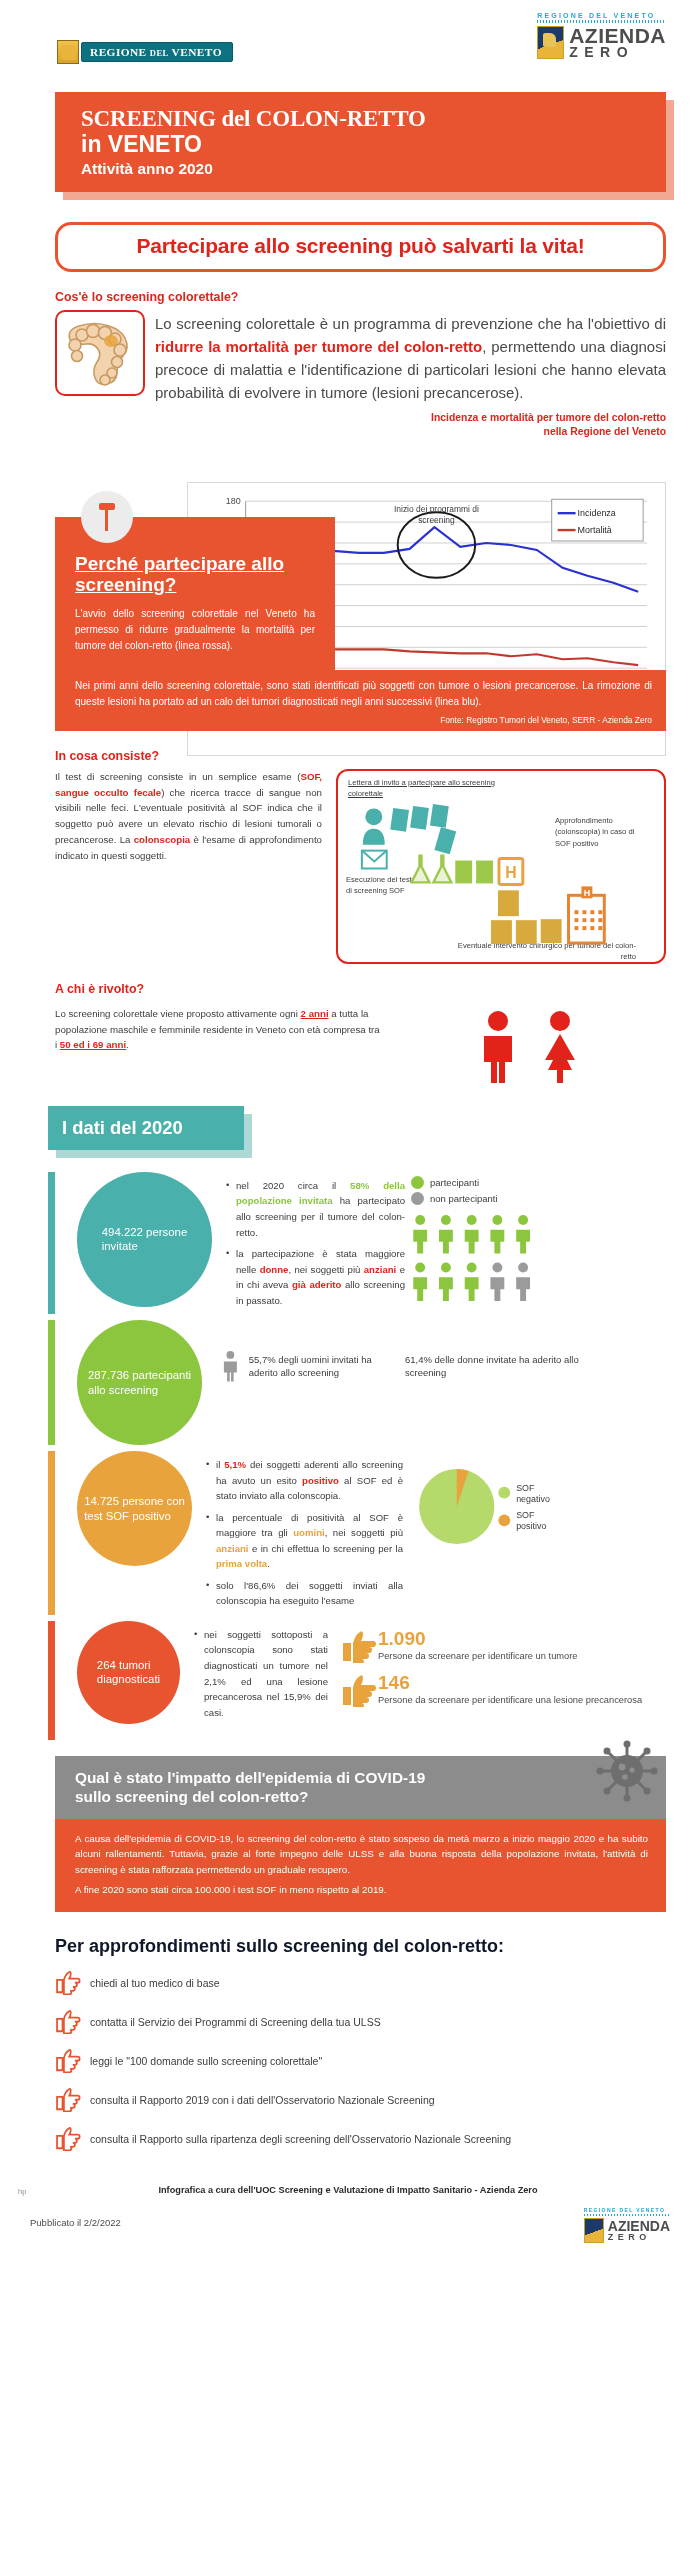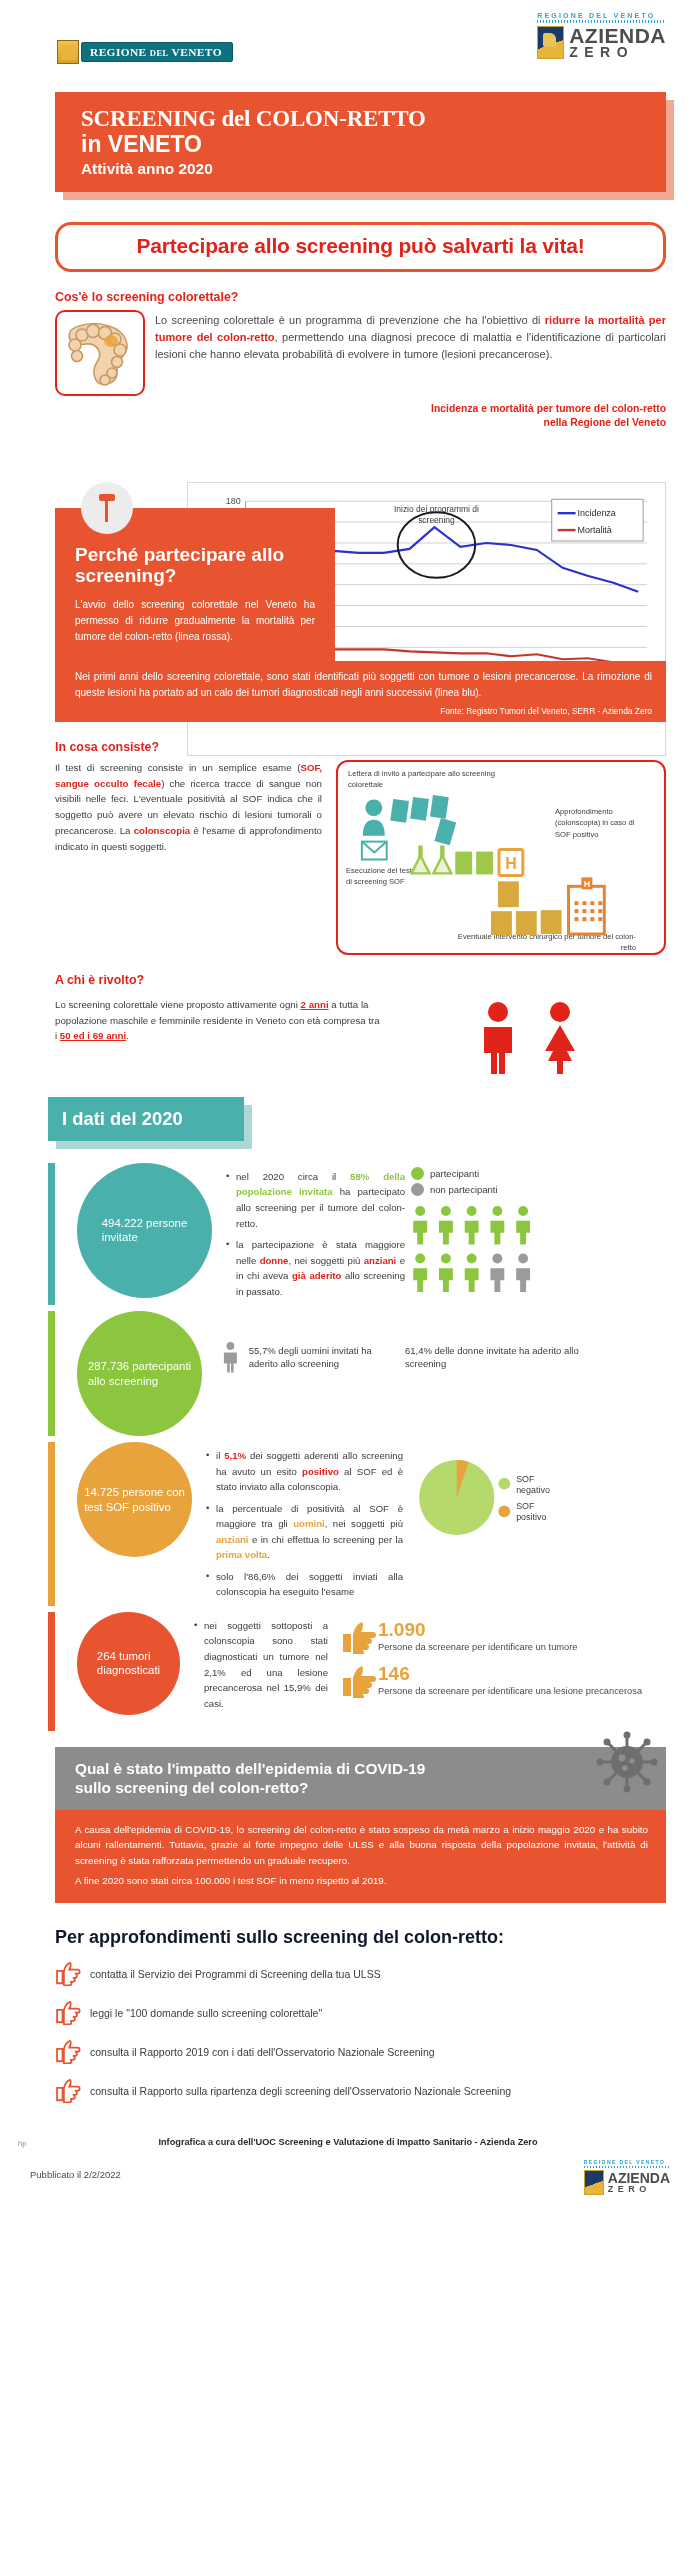--- a/index.html
+++ b/index.html
@@ -70,21 +70,21 @@
 
   
   .sec-h{ color:#e2231a; font-size:12.4px; font-weight:700; margin:18px 0 6px 55px;}
 
   
   .cose{ display:flex; margin:0 30px 0 55px; gap:10px; align-items:flex-start;}
   .colon-box{
     width:90px; height:86px; flex:none; border:2.5px solid #e2231a;
     border-radius:10px; position:relative; overflow:hidden; background:#fff;
   }
-  .cose-text{ font-size:11px; line-height:1.55; text-align:justify; color:#4a4a4a; padding-top:2px;}
+  .cose-text{ font-size:15px; line-height:1.55; text-align:justify; color:#4a4a4a; padding-top:2px;}
   .cose-text b{ color:#e2231a; }
 
   
   .chart-title{
     color:#e2231a; font-size:10.4px; font-weight:700; text-align:right;
     margin:6px 30px 4px 0; line-height:1.35;
   }
   .chart-box{
     position:absolute; left:187px; top:482px; width:479px; height:274px;
     border:1px solid #d9d9d9; background:#fff;
@@ -97,21 +97,21 @@
     position:relative; margin-left:55px; width:280px; background:#e8542f; color:#fff;
     padding:36px 20px 16px 20px;
   }
   .pin{
     position:absolute; left:26px; top:-26px; width:52px; height:52px; border-radius:50%;
     background:#ececec; display:flex; align-items:center; justify-content:center;
   }
   .pin .pin-g{ position:relative; width:16px; height:28px;}
   .pin .pin-g:before{content:"";position:absolute;left:0;top:0;width:16px;height:7px;background:#e8542f;border-radius:2px;}
   .pin .pin-g:after{content:"";position:absolute;left:6px;top:6px;width:3px;height:22px;background:#e8542f;}
-  .perche h2{ font-size:19px; font-weight:700; line-height:1.14; margin-bottom:10px;}
+  .perche h2{ font-size:19px; font-weight:700; line-height:1.14; margin-bottom:10px;text-decoration:underline;}
   .perche p{ font-size:10px; line-height:1.6; text-align:justify;}
 
   .perche-band{
     background:#e8542f; color:#fff; margin:0 30px 0 55px; padding:8px 14px 6px 20px;
   }
   .perche-band p{ font-size:10px; line-height:1.6; text-align:justify; }
   .fonte{ font-size:8.4px; text-align:right; margin-top:5px; }
 
   
   .cosa-row{ display:flex; margin:0 30px 0 55px; gap:14px; align-items:flex-start;}
@@ -335,21 +335,21 @@
     </div>
   </div>
 
   <div class="sec-h">In cosa consiste?</div>
   <div class="cosa-row">
     <div class="cosa-text">
       <span>Il test di screening consiste in un semplice esame (</span><b>SOF, sangue occulto fecale</b><span>) che ricerca tracce di sangue non visibili nelle feci. L'eventuale positività al SOF indica che il soggetto può avere un elevato rischio di lesioni tumorali o precancerose. La </span><b>colonscopia</b><span> è l'esame di approfondimento indicato in questi soggetti.</span>
     </div>
 
     <div class="flow-box">
-      <div class="flow-lbl" style="left:10px; top:6px; width:149px;">Lettera di invito a partecipare allo screening colorettale</div>
+      <div class="flow-lbl" style="left:10px; top:6px; width:149px;text-decoration:underline;">Lettera di invito a partecipare allo screening colorettale</div>
       <div class="flow-lbl" style="left:8px; top:103px; width:72px;">Esecuzione del test di screening SOF</div>
       <div class="flow-lbl" style="left:217px; top:44px; width:95px;">Approfondimento (colonscopia) in caso di SOF positivo</div>
       <div class="flow-lbl" style="left:109px; top:169px; width:189px; text-align:right;">Eventuale intervento chirurgico per tumore del colon-retto</div>
 
       <svg width="308" height="195" viewBox="0 0 310 196" style="position:absolute; left:4px; top:0;">
 
         <circle cx="32" cy="46" r="8.5" fill="#49b0ab"></circle>
         <path d="M21 74 q0 -16 11 -16 q11 0 11 16 z" fill="#49b0ab"></path>
 
         <rect x="20" y="80" width="25" height="18" fill="#fff" stroke="#49b0ab" stroke-width="2"></rect>
@@ -635,20 +635,27 @@
     </div>
   </div>
 
   <div class="appr-h">Per approfondimenti sullo screening del colon-retto:</div>
 
   <div class="appr-item">
     <svg width="26" height="26" viewBox="0 0 38 34">
       <path d="M3 14 h8 v18 H3 Z" fill="none" stroke="#e8542f" stroke-width="2.6"></path>
       <path d="M13 14 q2 -8 7 -11 q3 -2 3 2 q0 4 -2 7 h12 q3 0 3 3 q0 3 -3 3 h-4 q3 0 3 3 q0 3 -3 3 h-3 q3 0 3 3 q0 3 -3 3 h-4 q2 0 2 2.5 q0 2.5 -3 2.5 h-8 z" fill="none" stroke="#e8542f" stroke-width="2.6"></path>
     </svg>
+    <span class="lbl">chiedi al tuo medico di base</span>
+  </div>
+  <div class="appr-item">
+    <svg width="26" height="26" viewBox="0 0 38 34">
+      <path d="M3 14 h8 v18 H3 Z" fill="none" stroke="#e8542f" stroke-width="2.6"></path>
+      <path d="M13 14 q2 -8 7 -11 q3 -2 3 2 q0 4 -2 7 h12 q3 0 3 3 q0 3 -3 3 h-4 q3 0 3 3 q0 3 -3 3 h-3 q3 0 3 3 q0 3 -3 3 h-4 q2 0 2 2.5 q0 2.5 -3 2.5 h-8 z" fill="none" stroke="#e8542f" stroke-width="2.6"></path>
+    </svg>
     <span class="lbl">contatta il Servizio dei Programmi di Screening della tua ULSS</span>
   </div>
   <div class="appr-item">
     <svg width="26" height="26" viewBox="0 0 38 34">
       <path d="M3 14 h8 v18 H3 Z" fill="none" stroke="#e8542f" stroke-width="2.6"></path>
       <path d="M13 14 q2 -8 7 -11 q3 -2 3 2 q0 4 -2 7 h12 q3 0 3 3 q0 3 -3 3 h-4 q3 0 3 3 q0 3 -3 3 h-3 q3 0 3 3 q0 3 -3 3 h-4 q2 0 2 2.5 q0 2.5 -3 2.5 h-8 z" fill="none" stroke="#e8542f" stroke-width="2.6"></path>
     </svg>
     <span class="lbl">leggi le "100 domande sullo screening colorettale"</span>
   </div>
   <div class="appr-item">

